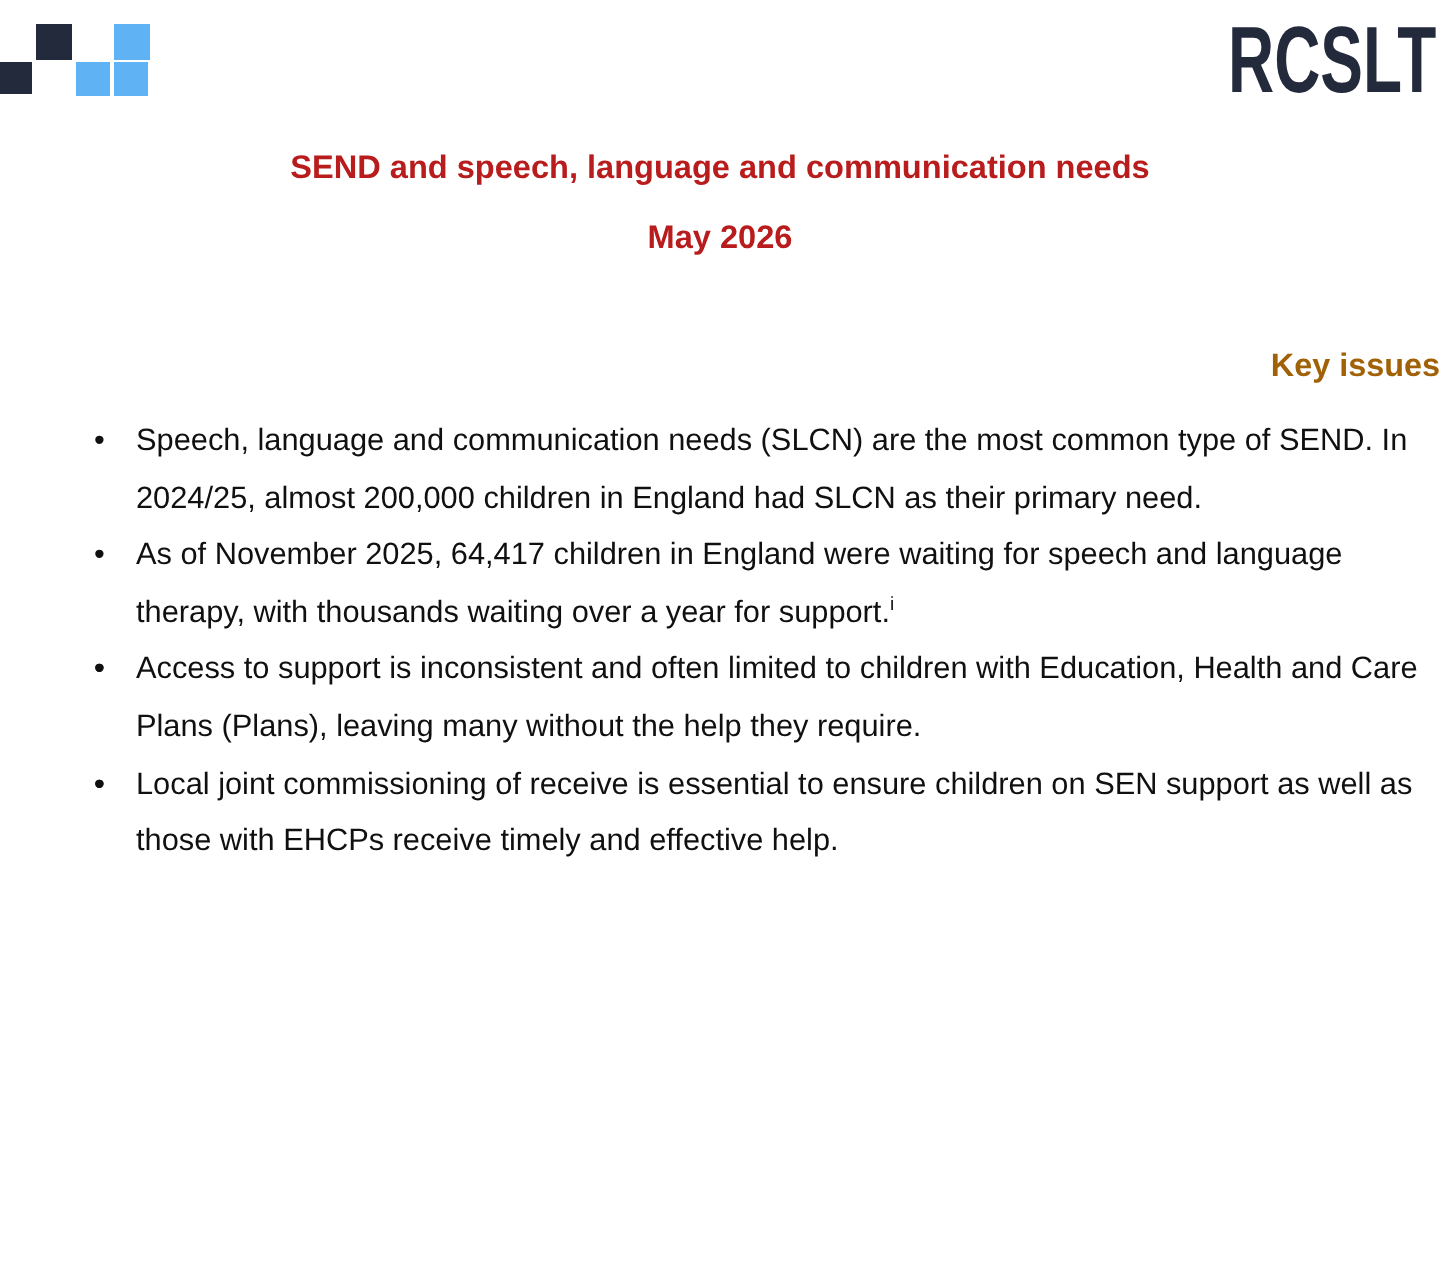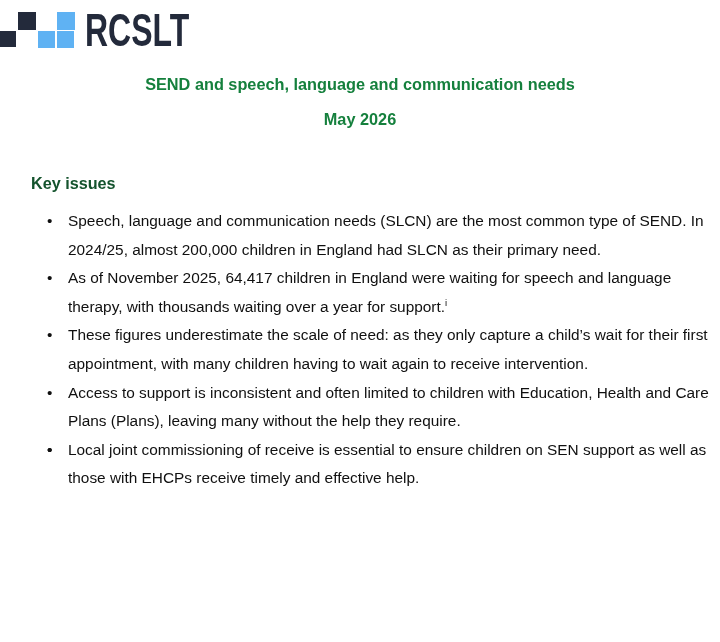--- a/index.html
+++ b/index.html
@@ -8,21 +8,21 @@
     width: 720px;
     height: 642px;
     background: #ffffff;
     overflow: hidden;
     font-family: "Liberation Sans", "DejaVu Sans", sans-serif;
     color: #101010;
   }
   
   .logo-row {
     display: flex;
-    justify-content: flex-start;
+    justify-content: space-between;
     align-items: flex-start;
     gap: 10px;
     padding-top: 11px;
     height: 39px;
   }
   .logo-squares { position: relative; width: 75px; height: 39px; flex: 0 0 auto; }
   .logo-squares .sq { position: absolute; display: block; }
   .sq1 { left: 0;    top: 20px; width: 16px; height: 16px; }
   .sq2 { left: 18px; top: 1px;  width: 18px; height: 18px; }
   .sq3 { left: 38px; top: 20px; width: 17px; height: 17px; }
@@ -39,30 +39,31 @@
     transform-origin: left top;
     white-space: nowrap;
   }
   
   .doc-title {
     margin: 17px 0 0 0;
     text-align: center;
     font-size: 16.3px;
     font-weight: bold;
     line-height: 35px;
-    color: #15803d;
+    color: #b91c1c;
   }
   .doc-title .title-line { display: block; }
   
   .section-heading {
     margin: 36px 0 0 31px;
     font-size: 16.2px;
     font-weight: bold;
     line-height: 20px;
-    color: #14532d;
+    color: #a16207;
+    text-align: right;
   }
   .bullet-list {
     margin: 14px 0 0 68px;
     padding: 0;
     width: 641px;
     list-style: none;
     font-size: 15.4px;
     line-height: 28.6px;
     color: #101010;
   }
@@ -99,19 +100,19 @@
   <h1 class="doc-title">
     <span class="title-line">SEND and speech, language and communication needs</span>
     <span class="title-line">May 2026</span>
   </h1>
 
   <h2 class="section-heading">Key issues</h2>
 
   <ul class="bullet-list">
       <li><span class="bullet-dot">•</span><span>Speech, language and communication needs (SLCN) are the most common type of SEND. In 2024/25, almost 200,000 children in England had SLCN as their primary need.</span></li>
       <li><span class="bullet-dot">•</span><span>As of November 2025, 64,417 children in England were waiting for speech and language therapy, with thousands waiting over a year for support.</span><sup class="footnote-ref">i</sup></li>
-      <li><span class="bullet-dot">•</span><span>These figures underestimate the scale of need: as they only capture a child’s wait for their first appointment, with many children having to wait again to receive intervention.</span></li>
+      <li><span class="bullet-dot">•</span></li>
       <li><span class="bullet-dot">•</span><span>Access to support is inconsistent and often limited to children with Education, Health and Care Plans (Plans), leaving many without the help they require.</span></li>
       <li><span class="bullet-dot">•</span></li>
       <li><span class="bullet-dot">•</span><span>Local joint commissioning of receive is essential to ensure children on SEN support as well as those with EHCPs receive timely and effective help.</span></li>
     </ul>
 
 </div>
 
 </body></html>

